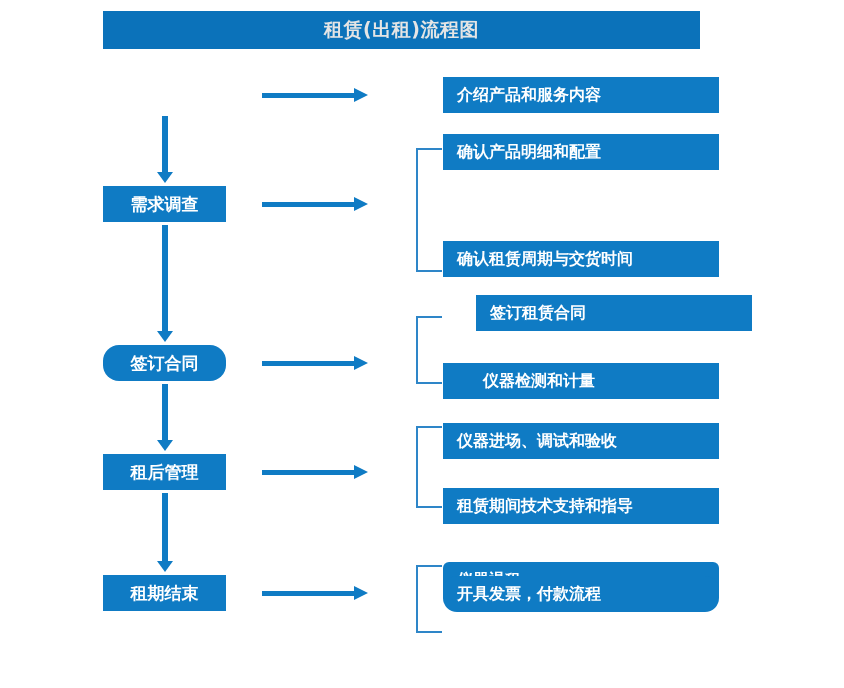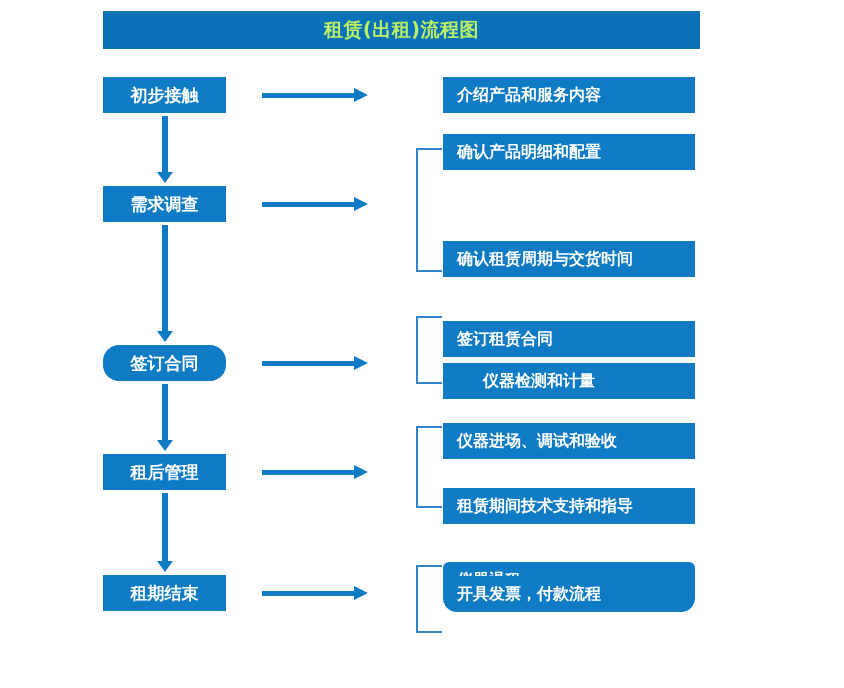--- a/index.html
+++ b/index.html
@@ -22,21 +22,21 @@
   }
 
   
   .title-bar {
     position: absolute;
     left: 103px;
     top: 11px;
     width: 597px;
     height: 38px;
     background: #0B72BA;
-    color: #bef264;
+    color: #e5e5e5;
     display: flex;
     align-items: center;
     justify-content: center;
     font-size: 19px;
     font-weight: bold;
     letter-spacing: 0.5px;
     box-sizing: border-box;
   }
 
   
@@ -52,21 +52,21 @@
     justify-content: center;
     font-size: 17px;
     font-weight: bold;
     box-sizing: border-box;
   }
 
   
   .detail-box {
     position: absolute;
     left: 443px;
-    width: 252px;
+    width: 276px;
     height: 36px;
     background: #0F7BC4;
     color: #ffffff;
     display: flex;
     align-items: center;
     justify-content: flex-start;
     padding-left: 14px;
     font-size: 16px;
     font-weight: bold;
     box-sizing: border-box;
@@ -133,21 +133,20 @@
     box-sizing: border-box;
   }
 </style>
 </head>
 <body>
 
 <div id="flow-root">
 
   <div class="title-bar">租赁(出租)流程图</div>
 
-  <div class="stage-box" style="top:77px;">初步接触</div>
 
   <div class="stage-box" style="top:186px;">需求调查</div>
 
   <div class="stage-box" style="top:345px;border-radius:16px;">签订合同</div>
 
   <div class="stage-box" style="top:454px;">租后管理</div>
 
   <div class="stage-box" style="top:575px;">租期结束</div>
 
   <div class="v-arrow" style="top:116px; height:67px;">
@@ -203,21 +202,21 @@
 
   <div class="bracket" style="top:565px; height:68px;"></div>
 
   <div class="detail-box" style="top:77px;">介绍产品和服务内容</div>
 
   <div class="detail-box" style="top:134px;">确认产品明细和配置</div>
 
 
   <div class="detail-box" style="top:241px;">确认租赁周期与交货时间</div>
 
-  <div class="detail-box" style="top:321px;">签订租赁合同</div>
+  <div class="detail-box" style="top:295px;margin-left:33px;">签订租赁合同</div>
 
   <div class="detail-box" style="top:363px;padding-left:40px;">仪器检测和计量</div>
 
   <div class="detail-box" style="top:423px;">仪器进场、调试和验收</div>
 
   <div class="detail-box" style="top:488px;">租赁期间技术支持和指导</div>
 
   <div class="detail-box" style="top:562px;border-radius:6px;">仪器退租</div>
 
   <div class="detail-box" style="top:576px;border-radius:14px;">开具发票，付款流程</div>

